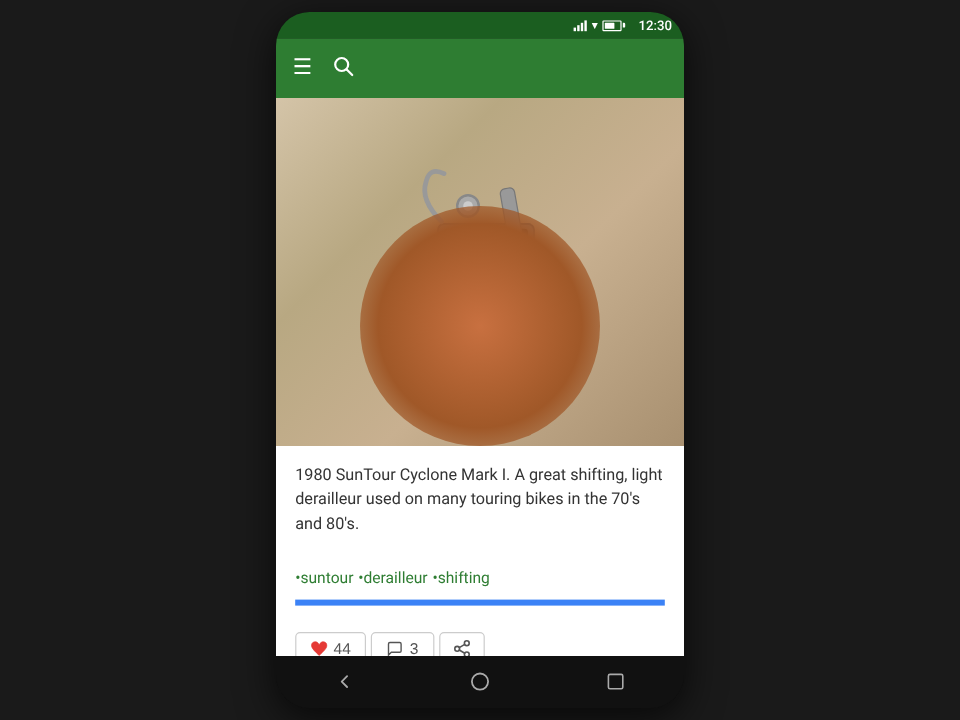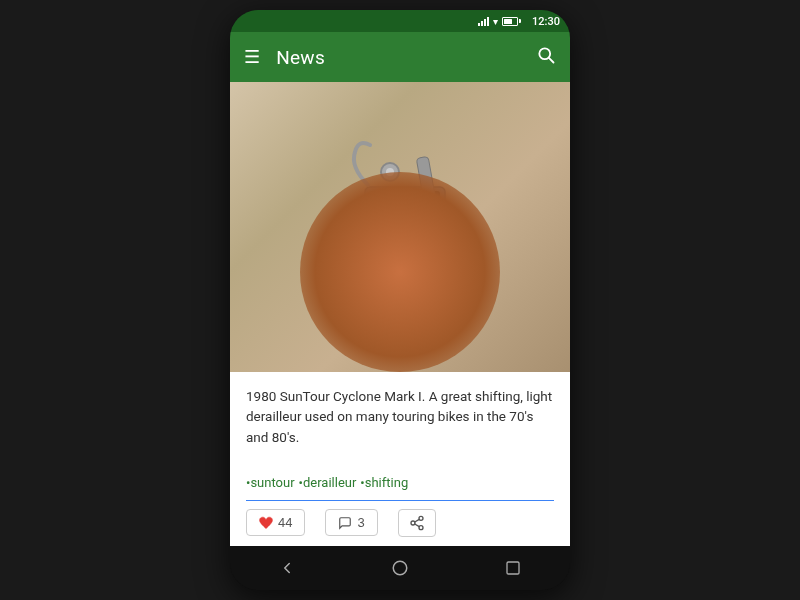--- a/index.html
+++ b/index.html
@@ -162,23 +162,23 @@
       margin-bottom: 10px;
       margin-top: 28px;
     }
     .tag {
       color: #2e7d32;
       font-size: 13px;
     }
     .card-actions {
       display: flex;
       align-items: center;
-      gap: 20px;
-      padding: 8px 0;
-      border-top: 1px solid #3b82f6;
+      gap: 4px;
+      padding: 22px 0;
+      border-top: 5px solid #3b82f6;
     }
     .action-btn {
       display: flex;
       align-items: center;
       gap: 5px;
       background: none;
       border: 1.5px solid #ccc;
       border-radius: 4px;
       padding: 5px 12px;
       cursor: pointer;
@@ -236,21 +236,20 @@
 
       <div class="battery-icon">
         <div class="battery-fill"></div>
       </div>
       <span class="time">12:30</span>
     </div>
   </div>
 
   <div class="app-bar">
     <span class="hamburger-icon">☰</span>
-    <span class="app-title">News</span>
     <span class="search-icon">
       <svg width="20" height="20" viewBox="0 0 24 24" fill="none" stroke="white" stroke-width="2.2" stroke-linecap="round">
         <circle cx="10.5" cy="10.5" r="6.5"></circle>
         <line x1="15.5" y1="15.5" x2="21" y2="21"></line>
       </svg>
     </span>
   </div>
 
   <div class="content">
 

